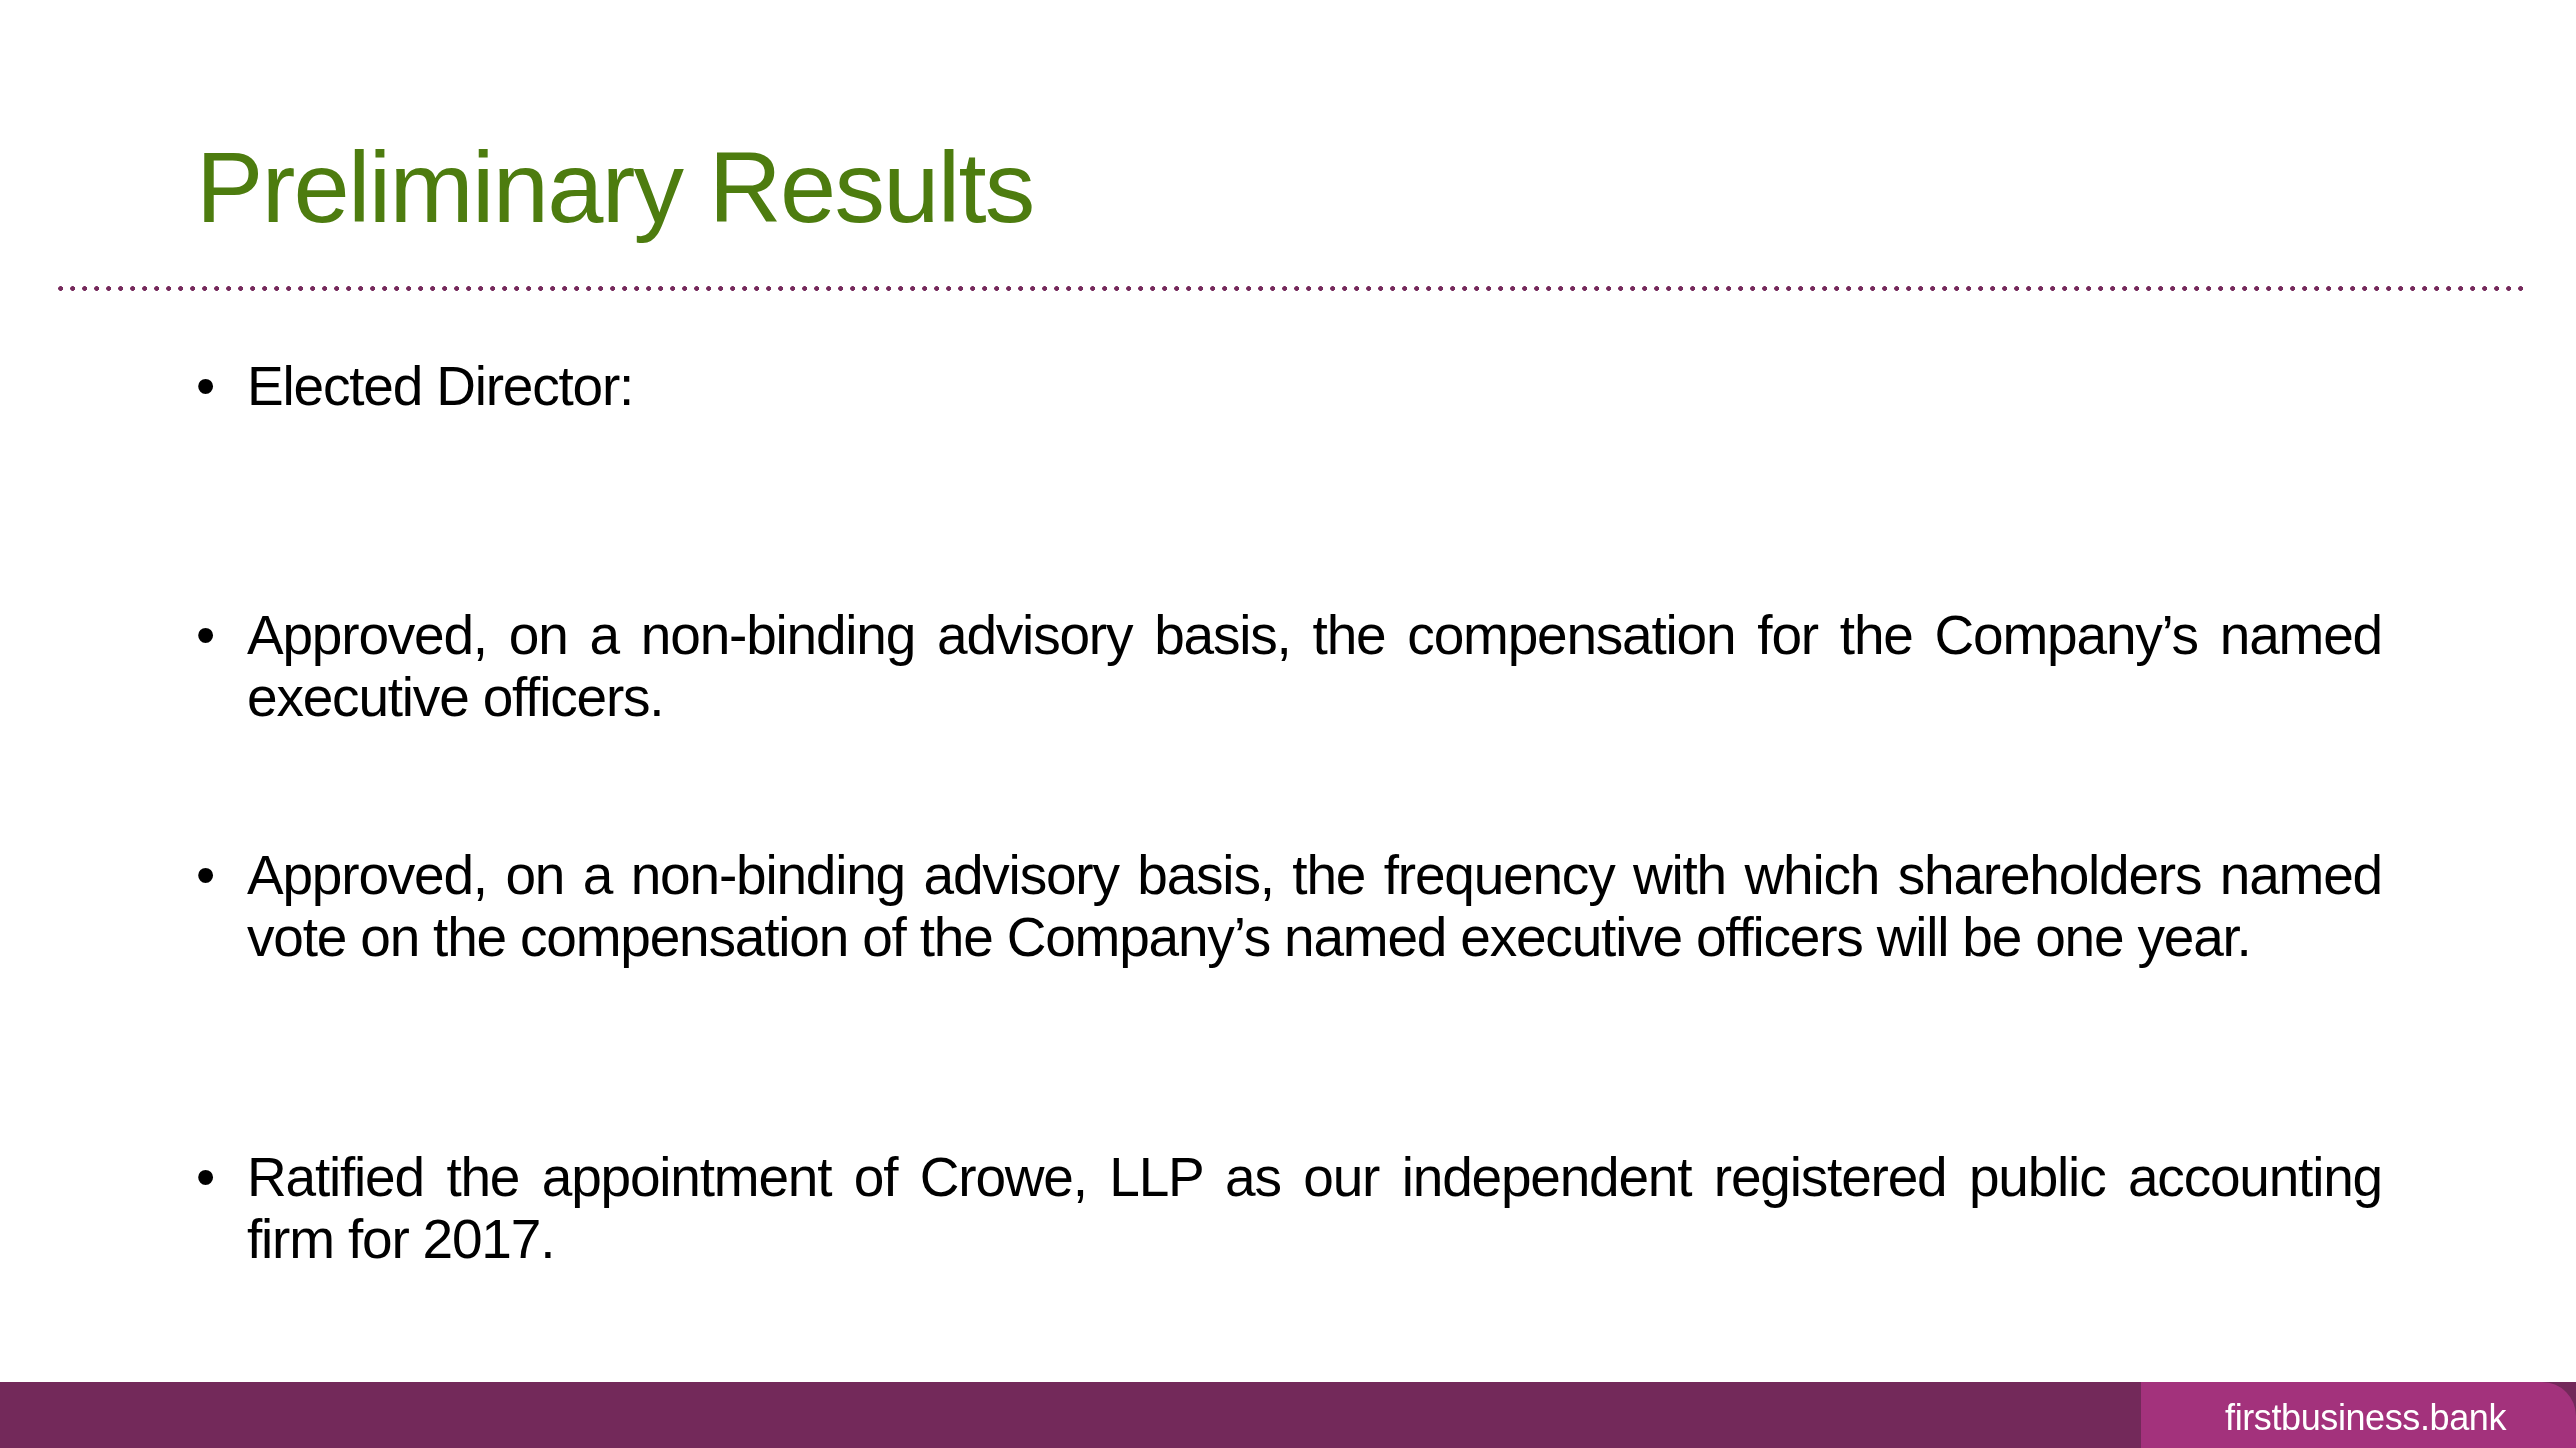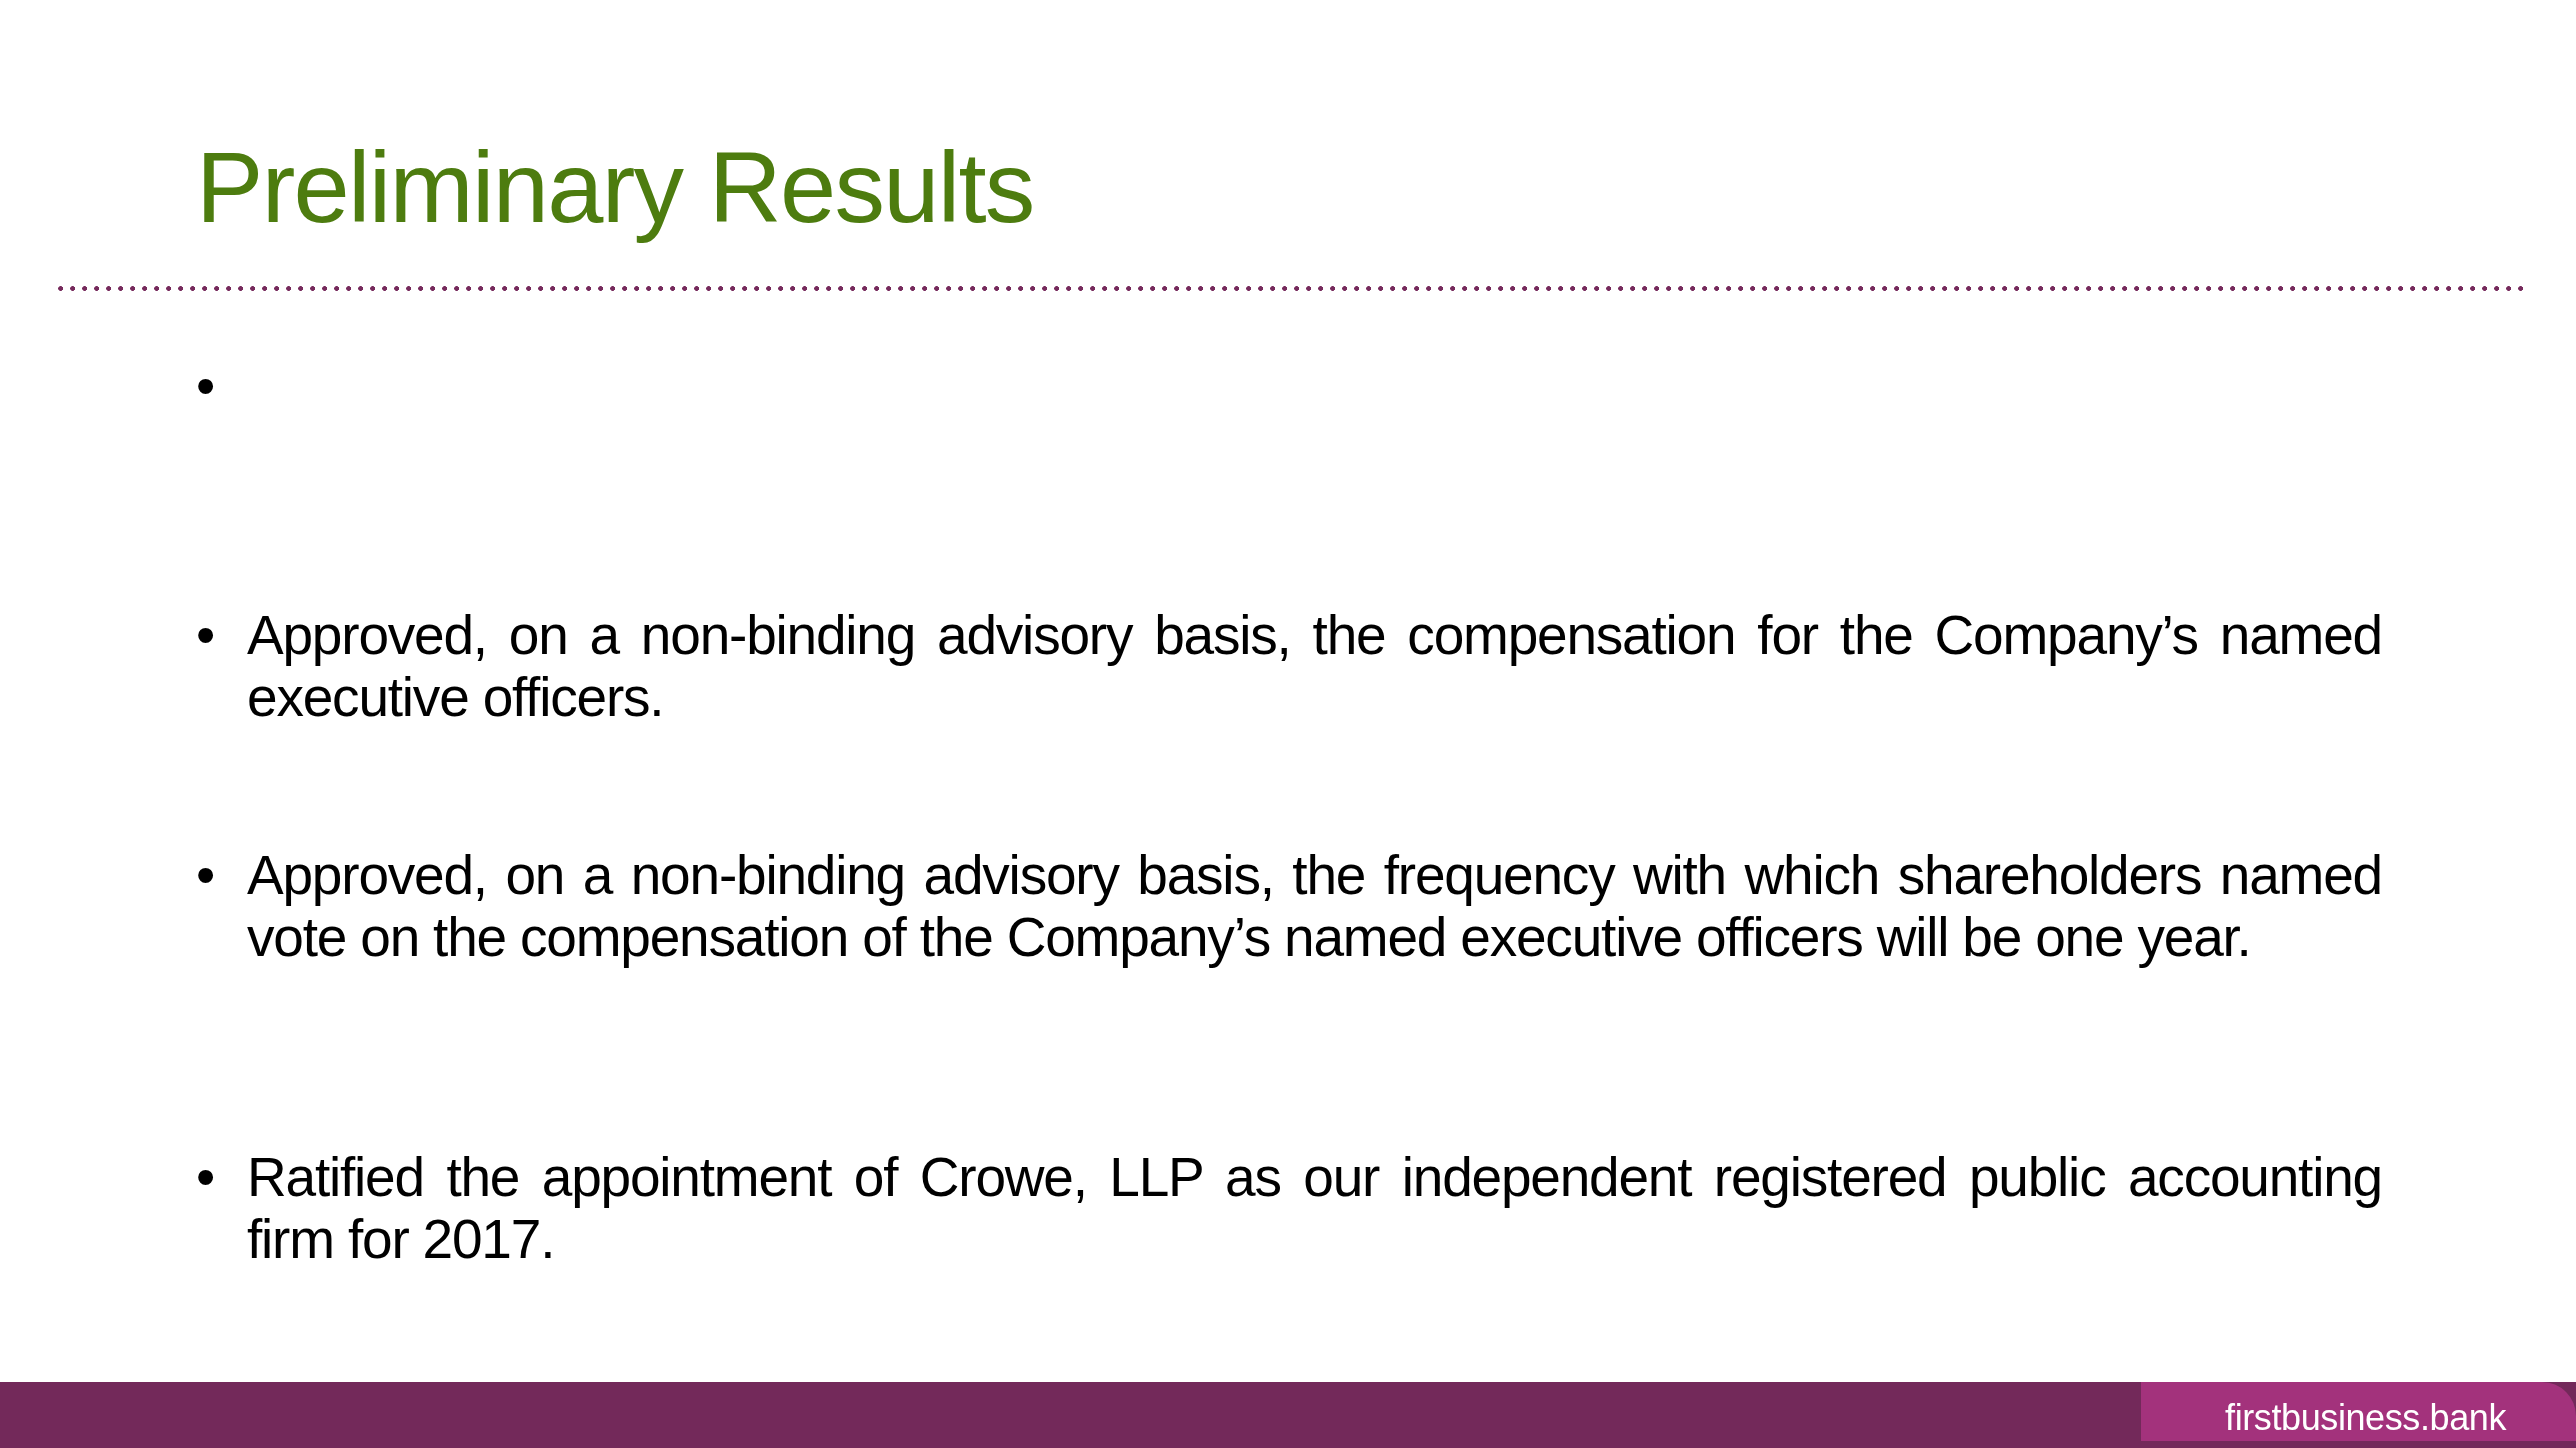--- a/index.html
+++ b/index.html
@@ -34,38 +34,39 @@
   }
   .b1 { top: 6.9px; }
   .b2 { top: 256px; }
   .b3 { top: 496px; }
   .b4 { top: 798px; }
   .footer-bar {
     position: absolute; left: 0; top: 1382px; width: 2576px; height: 67px;
     background: #73295a;
   }
   .footer-tab {
-    position: absolute; left: 2141px; top: 1382px; width: 435px; height: 59px;
+    position: absolute; left: 2141px; top: 1382px; width: 435px; height: 67px;
     background: #a3327c; border-top-right-radius: 34px;
   }
   .footer-tab .url {
     position: absolute; right: 70px; top: 13.7px;
     font-size: 36px; line-height: 43px; color: #ffffff; letter-spacing: -0.4px;
   }
 </style>
 </head>
 <body>
 
 <h1 class="title">Preliminary Results</h1>
 
 <div class="dotted-rule"></div>
 
 <div class="bullets">
   <div class="bullet b1">
     <span class="dot">•</span>
+    <span class="text">Elected Director:</span>
   </div>
   <div class="bullet b2">
     <span class="dot">•</span>
     <span class="text">Approved, on a non-binding advisory basis, the compensation for the Company’s named executive officers.</span>
   </div>
   <div class="bullet b3">
     <span class="dot">•</span>
     <span class="text">Approved, on a non-binding advisory basis, the frequency with which shareholders named vote on the compensation of the Company’s named executive officers will be one year.</span>
   </div>
   <div class="bullet b4">

